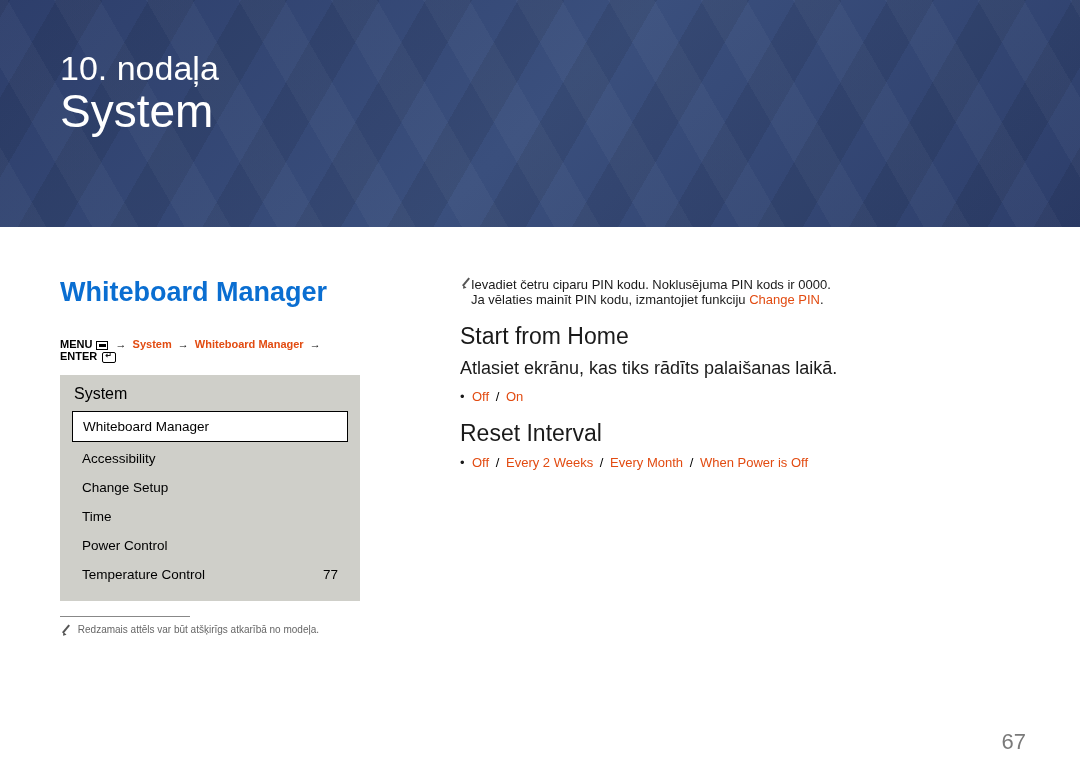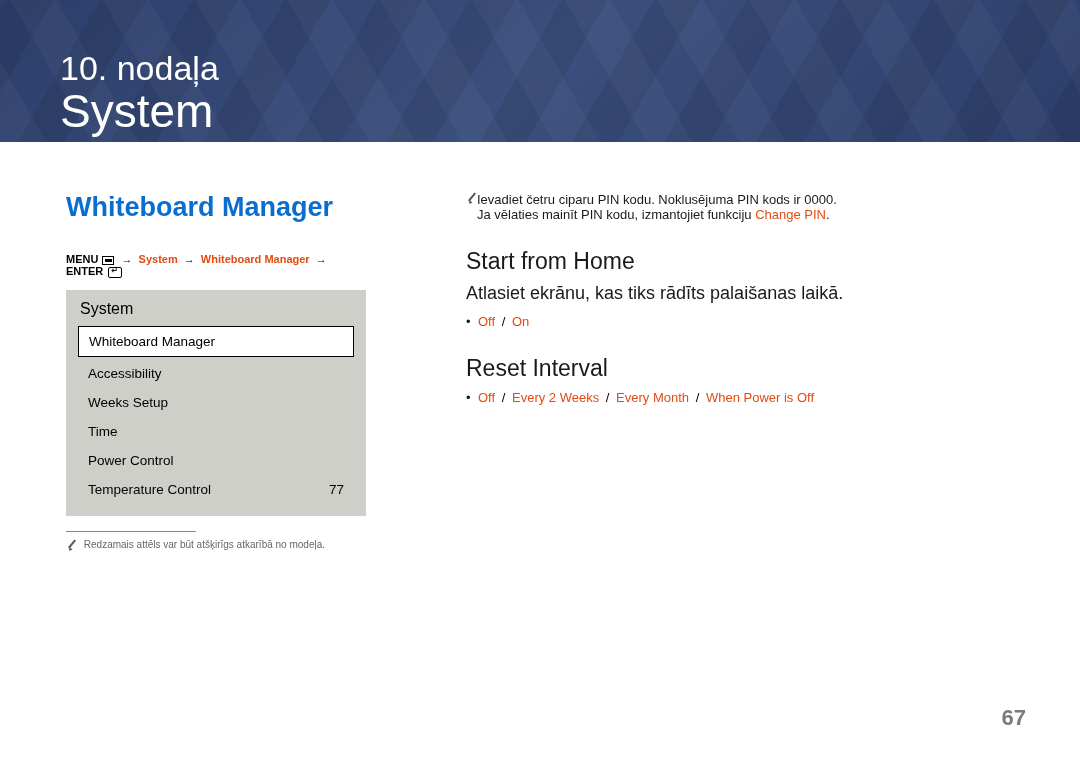--- a/index.html
+++ b/index.html
@@ -5,21 +5,21 @@
     * { margin: 0; padding: 0; box-sizing: border-box; }
     body {
       font-family: -apple-system, BlinkMacSystemFont, "Segoe UI", Arial, sans-serif;
       width: 1080px;
       height: 763px;
       background: #fff;
       position: relative;
       color: #1a1a1a;
     }
     .header {
-      height: 142px;
+      height: 227px;
       background: linear-gradient(135deg, #2d3e6b 0%, #3a4f7d 50%, #2d3e6b 100%);
       background-color: #2a3a60;
       position: relative;
       overflow: hidden;
     }
     .header::before {
       content: "";
       position: absolute;
       inset: 0;
       background-image:
@@ -32,21 +32,21 @@
       padding: 50px 60px;
     }
     .chapter-num { font-size: 34px; font-weight: 400; color: #fff; line-height: 1.1; }
     .chapter-title { font-size: 46px; font-weight: 400; color: #fff; line-height: 1.05; }
 
     .content {
       display: flex;
       padding: 50px 60px 30px 60px;
       gap: 100px;
     }
-    .left-col { width: 300px; flex-shrink: 0; margin-left: 6px; }
+    .left-col { width: 300px; flex-shrink: 0; }
     .right-col { flex: 1; }
 
     .section-title { font-size: 27px; color: #0a6ed1; font-weight: 600; margin-bottom: 30px; }
 
     .breadcrumb { font-size: 11px; font-weight: 700; margin-bottom: 12px; }
     .breadcrumb .arrow { margin: 0 3px; }
     .bc-red { color: #e24b11; font-weight: 700; }
     .bc-normal { color: #000; font-weight: 700; }
     .bc-icon { display:inline-block; width:12px; height:9px; border:1.3px solid #000; vertical-align:middle; position:relative; margin:0 1px;}
     .bc-icon::before, .bc-icon::after { content:""; position:absolute; background:#000; height:1.2px; left:1.5px; right:1.5px; }
@@ -78,33 +78,33 @@
 
     .left-divider { border-top: 1px solid #888; margin: 15px 0 6px 0; width: 130px; }
     .footnote { font-size: 10px; color: #666; line-height:1.4; }
     .footnote .pen-icon { margin-right: 4px; }
 
     .info-line { font-size: 13px; margin-bottom: 6px; }
     .note-row { font-size: 13px; margin-bottom: 2px; display:flex; gap:0; align-items:flex-start; }
     .note-row .text { flex:1; }
     .red-text { color: #e24b11; }
 
-    .subsection { font-size: 23px; font-weight: 500; margin-top: 26px; margin-bottom: 8px; }
+    .subsection { font-size: 23px; font-weight: 500; margin-top: 16px; margin-bottom: 8px; }
     .sub-desc { font-size: 18px; margin-bottom: 10px; }
     .bullet-line { font-size: 13px; padding-left: 12px; position:relative; }
     .bullet-line::before { content:"•"; position:absolute; left:0; }
     .opt-sep { color:#000; margin:0 3px;}
 
     .page-num {
       position: absolute;
       right: 54px;
-      bottom: 32px;
+      bottom: 8px;
       font-size: 22px;
       color: #7a7a7a;
-      font-weight: 700;
+      font-weight: 400;
     }
 
     .pen-icon {
       display:inline-block; width:11px; height:11px; position:relative; vertical-align:middle;
     }
     .pen-icon::before {
       content:""; position:absolute; width:2px; height:10px; background:#555;
       transform: rotate(40deg); left:5px; top:0;
     }
     .pen-icon::after {
@@ -143,21 +143,21 @@
       <div class="menu-header">System</div>
       <div class="menu-item selected">
         <span>Whiteboard Manager</span>
         <span></span>
       </div>
       <div class="menu-item">
         <span>Accessibility</span>
         <span></span>
       </div>
       <div class="menu-item">
-        <span>Weeks Setup</span>
+        <span>Change Setup</span>
         <span></span>
       </div>
       <div class="menu-item">
         <span>Time</span>
         <span></span>
       </div>
       <div class="menu-item">
         <span>Power Control</span>
         <span></span>
       </div>

